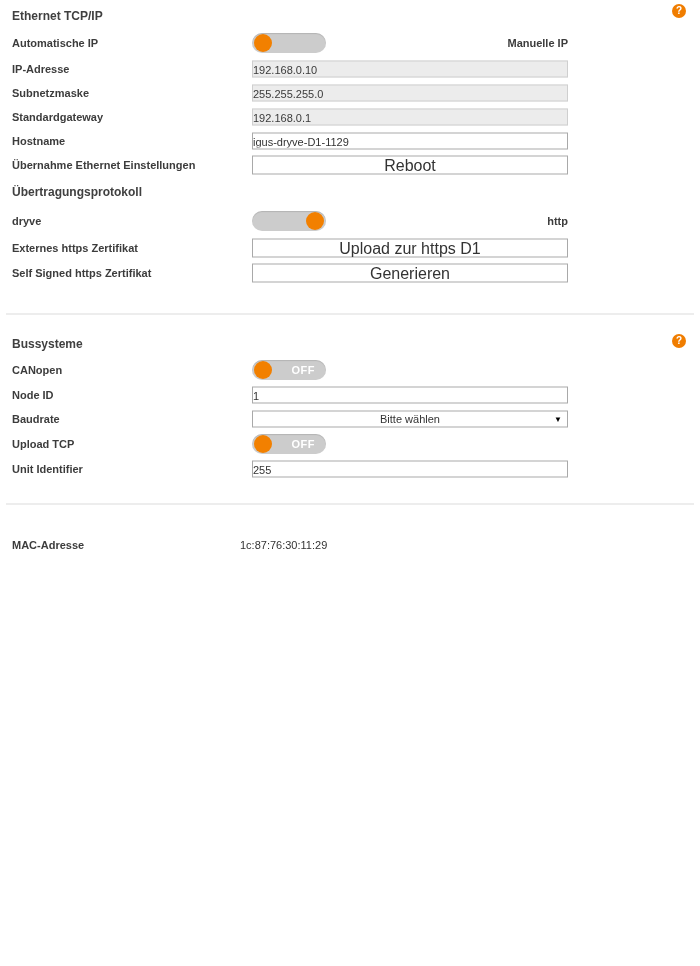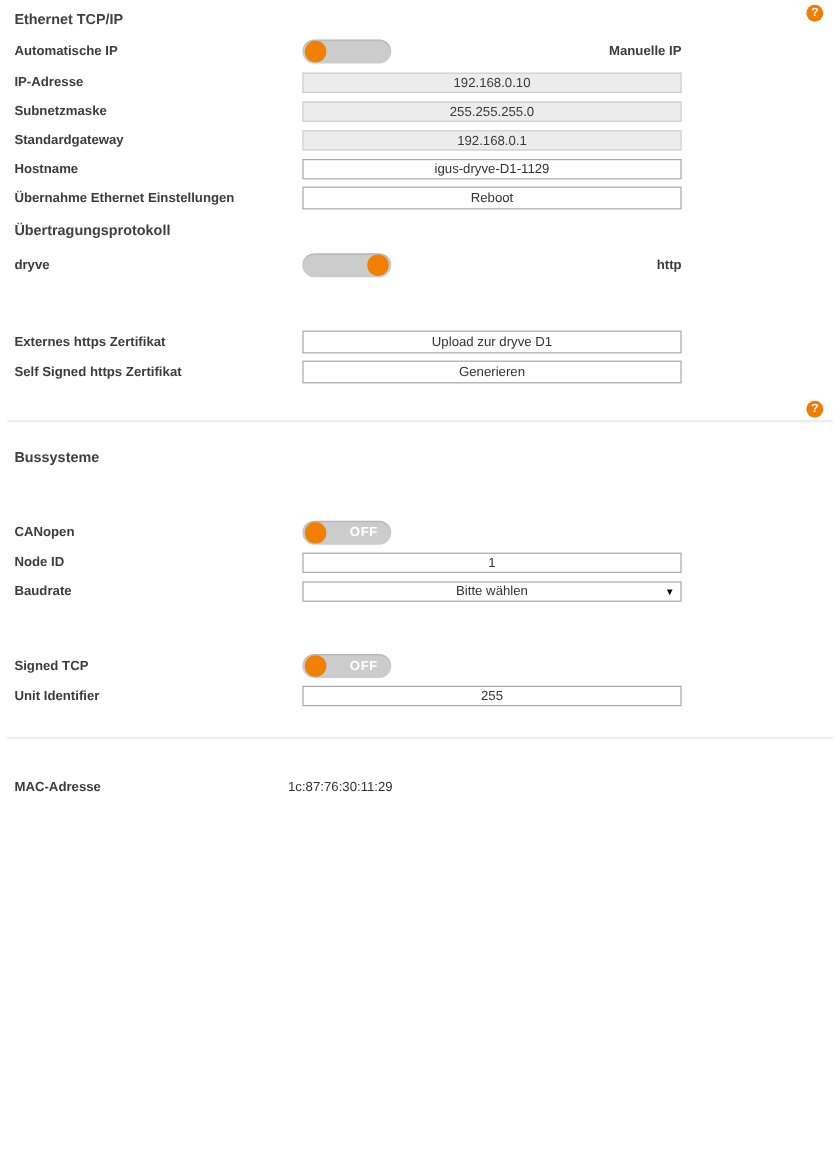--- a/index.html
+++ b/index.html
@@ -4,32 +4,32 @@
 <style>
   * { margin:0; padding:0; box-sizing:border-box; }
   html,body { background:#fff; }
   body { font-family:"Liberation Sans", sans-serif; font-size:11px; color:#3c3c3c; }
   .page { position:relative; width:700px; height:966px; background:#fff; overflow:hidden; padding-top:9px; }
 
   .section-title { color:#404040; font-weight:700; font-size:12px; margin-left:12px; height:14px; line-height:14px; }
   .gap6 { height:6px; } .gap8 { height:8px; }
 
   .row { position:relative; height:24px;text-decoration:underline; }
-  .row.h26 { height:26px;margin-top:37px; } .row.h28 { height:28px; }
+  .row.h26 { height:26px; } .row.h28 { height:28px; }
   .row .lbl { position:absolute; left:12px; top:50%; transform:translateY(-50%); font-weight:700; color:#3c3c3c; white-space:nowrap; }
   .ctrl { position:absolute; left:240px; width:328px; top:50%; transform:translateY(-50%);padding-left:12px; }
   .ctrl.flex { display:flex; justify-content:space-between; align-items:center; }
   .right-lbl { font-weight:700; color:#3c3c3c; }
 
   input.field { display:block; width:100%; height:17px; border:1px solid #a9a9a9; background:#fff;
-    text-align:center; font-size:11px; color:#333; font-family:inherit; padding:0; }
+    font-size:11px; color:#333; font-family:inherit; padding:0; }
   input.field.disabled { background:#ececec; border-color:#cfcfcf; color:#3a3a3a; }
 
   button.btn { display:block; width:100%; height:19px; border:1px solid #a9a9a9; background:#fff;
-    font-size:11px; color:#333; font-family:inherit; padding:0; cursor:pointer; }
+    font-size:16px; color:#333; font-family:inherit; padding:0; cursor:pointer; }
 
   .select { position:relative; width:100%; height:17px; border:1px solid #a9a9a9; background:#fff;
     text-align:center; line-height:15px; font-size:11px; color:#333; cursor:pointer; }
   .select .arrow { position:absolute; right:5px; top:0; line-height:15px; font-size:8px; color:#000; }
 
   .toggle { position:relative; width:74px; height:20px; border-radius:10px; background:#ccc; cursor:pointer;
     box-shadow:inset 0 1px 1px rgba(0,0,0,0.12); }
   .toggle .knob { position:absolute; top:1px; width:18px; height:18px; border-radius:50%; background:#f28000; }
   .toggle.knob-left .knob { left:2px; }
   .toggle.knob-right .knob { right:2px; }
@@ -110,21 +110,21 @@
       <div class="toggle knob-right">
         <span class="knob"></span>
       </div>
       <span class="right-lbl">http</span>
     </div>
   </div>
 
   <div class="row h26">
     <span class="lbl">Externes https Zertifikat</span>
     <div class="ctrl">
-      <button class="btn">Upload zur dryve D1</button>
+      <button class="btn">Upload zur https D1</button>
     </div>
   </div>
 
   <div class="row">
     <span class="lbl">Self Signed https Zertifikat</span>
     <div class="ctrl">
       <button class="btn">Generieren</button>
     </div>
   </div>
 
@@ -154,21 +154,21 @@
     <span class="lbl">Baudrate</span>
     <div class="ctrl">
       <div class="select">
         <span>Bitte wählen</span>
         <span class="arrow">▼</span>
       </div>
     </div>
   </div>
 
   <div class="row h26">
-    <span class="lbl">Signed TCP</span>
+    <span class="lbl">Upload TCP</span>
     <div class="ctrl flex">
       <div class="toggle knob-left">
         <span class="knob"></span>
         <span class="state">OFF</span>
       </div>
     </div>
   </div>
 
 
   <div class="row">

